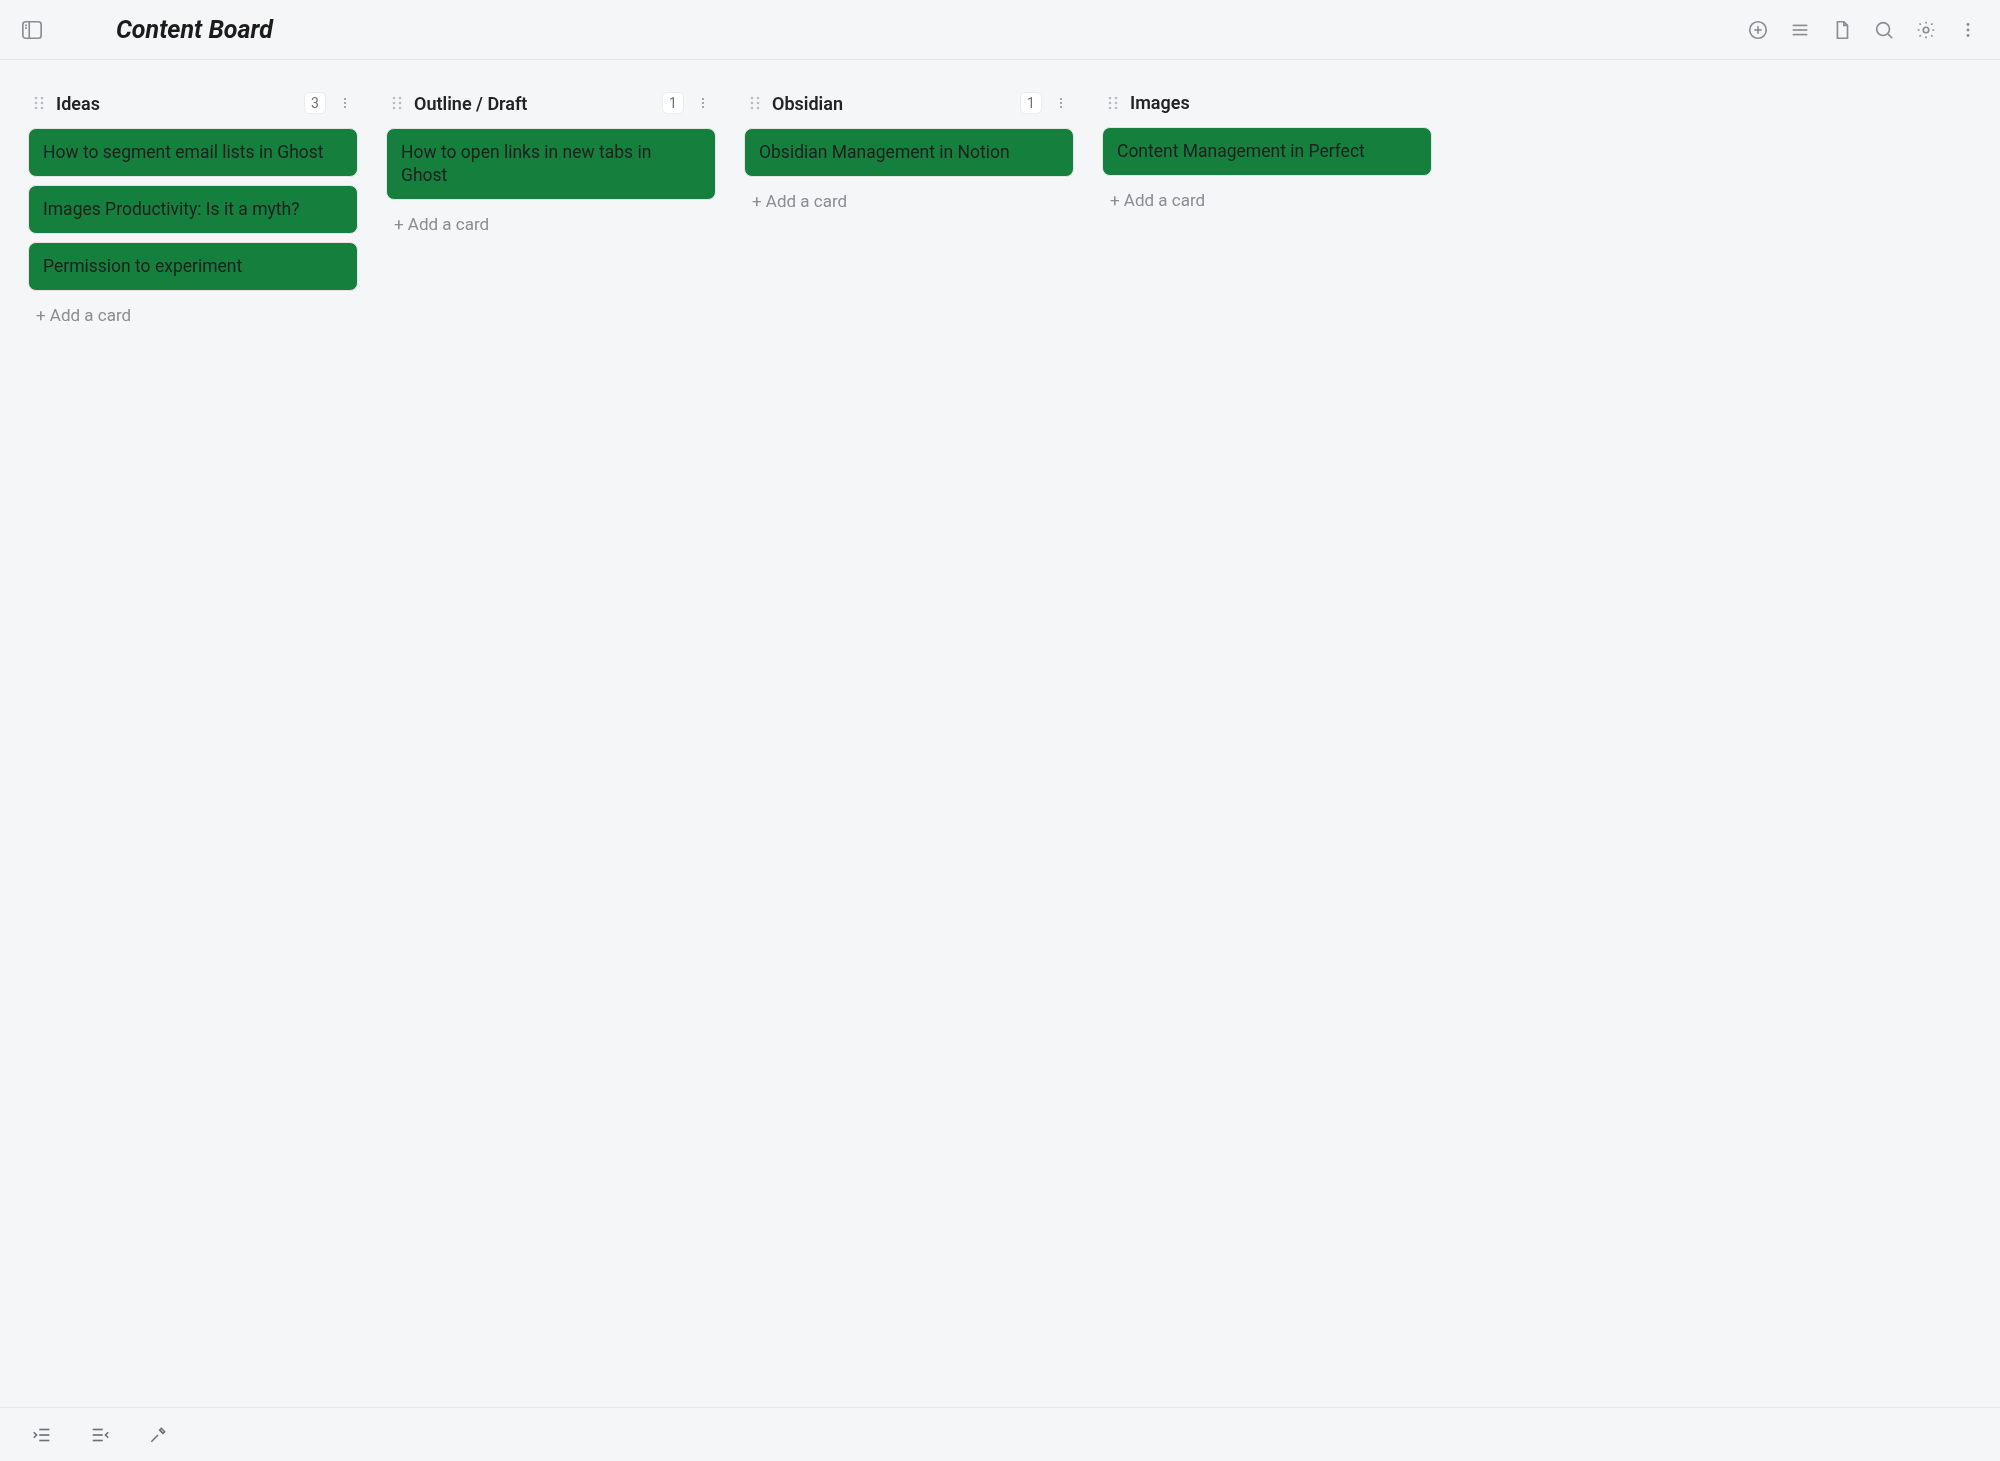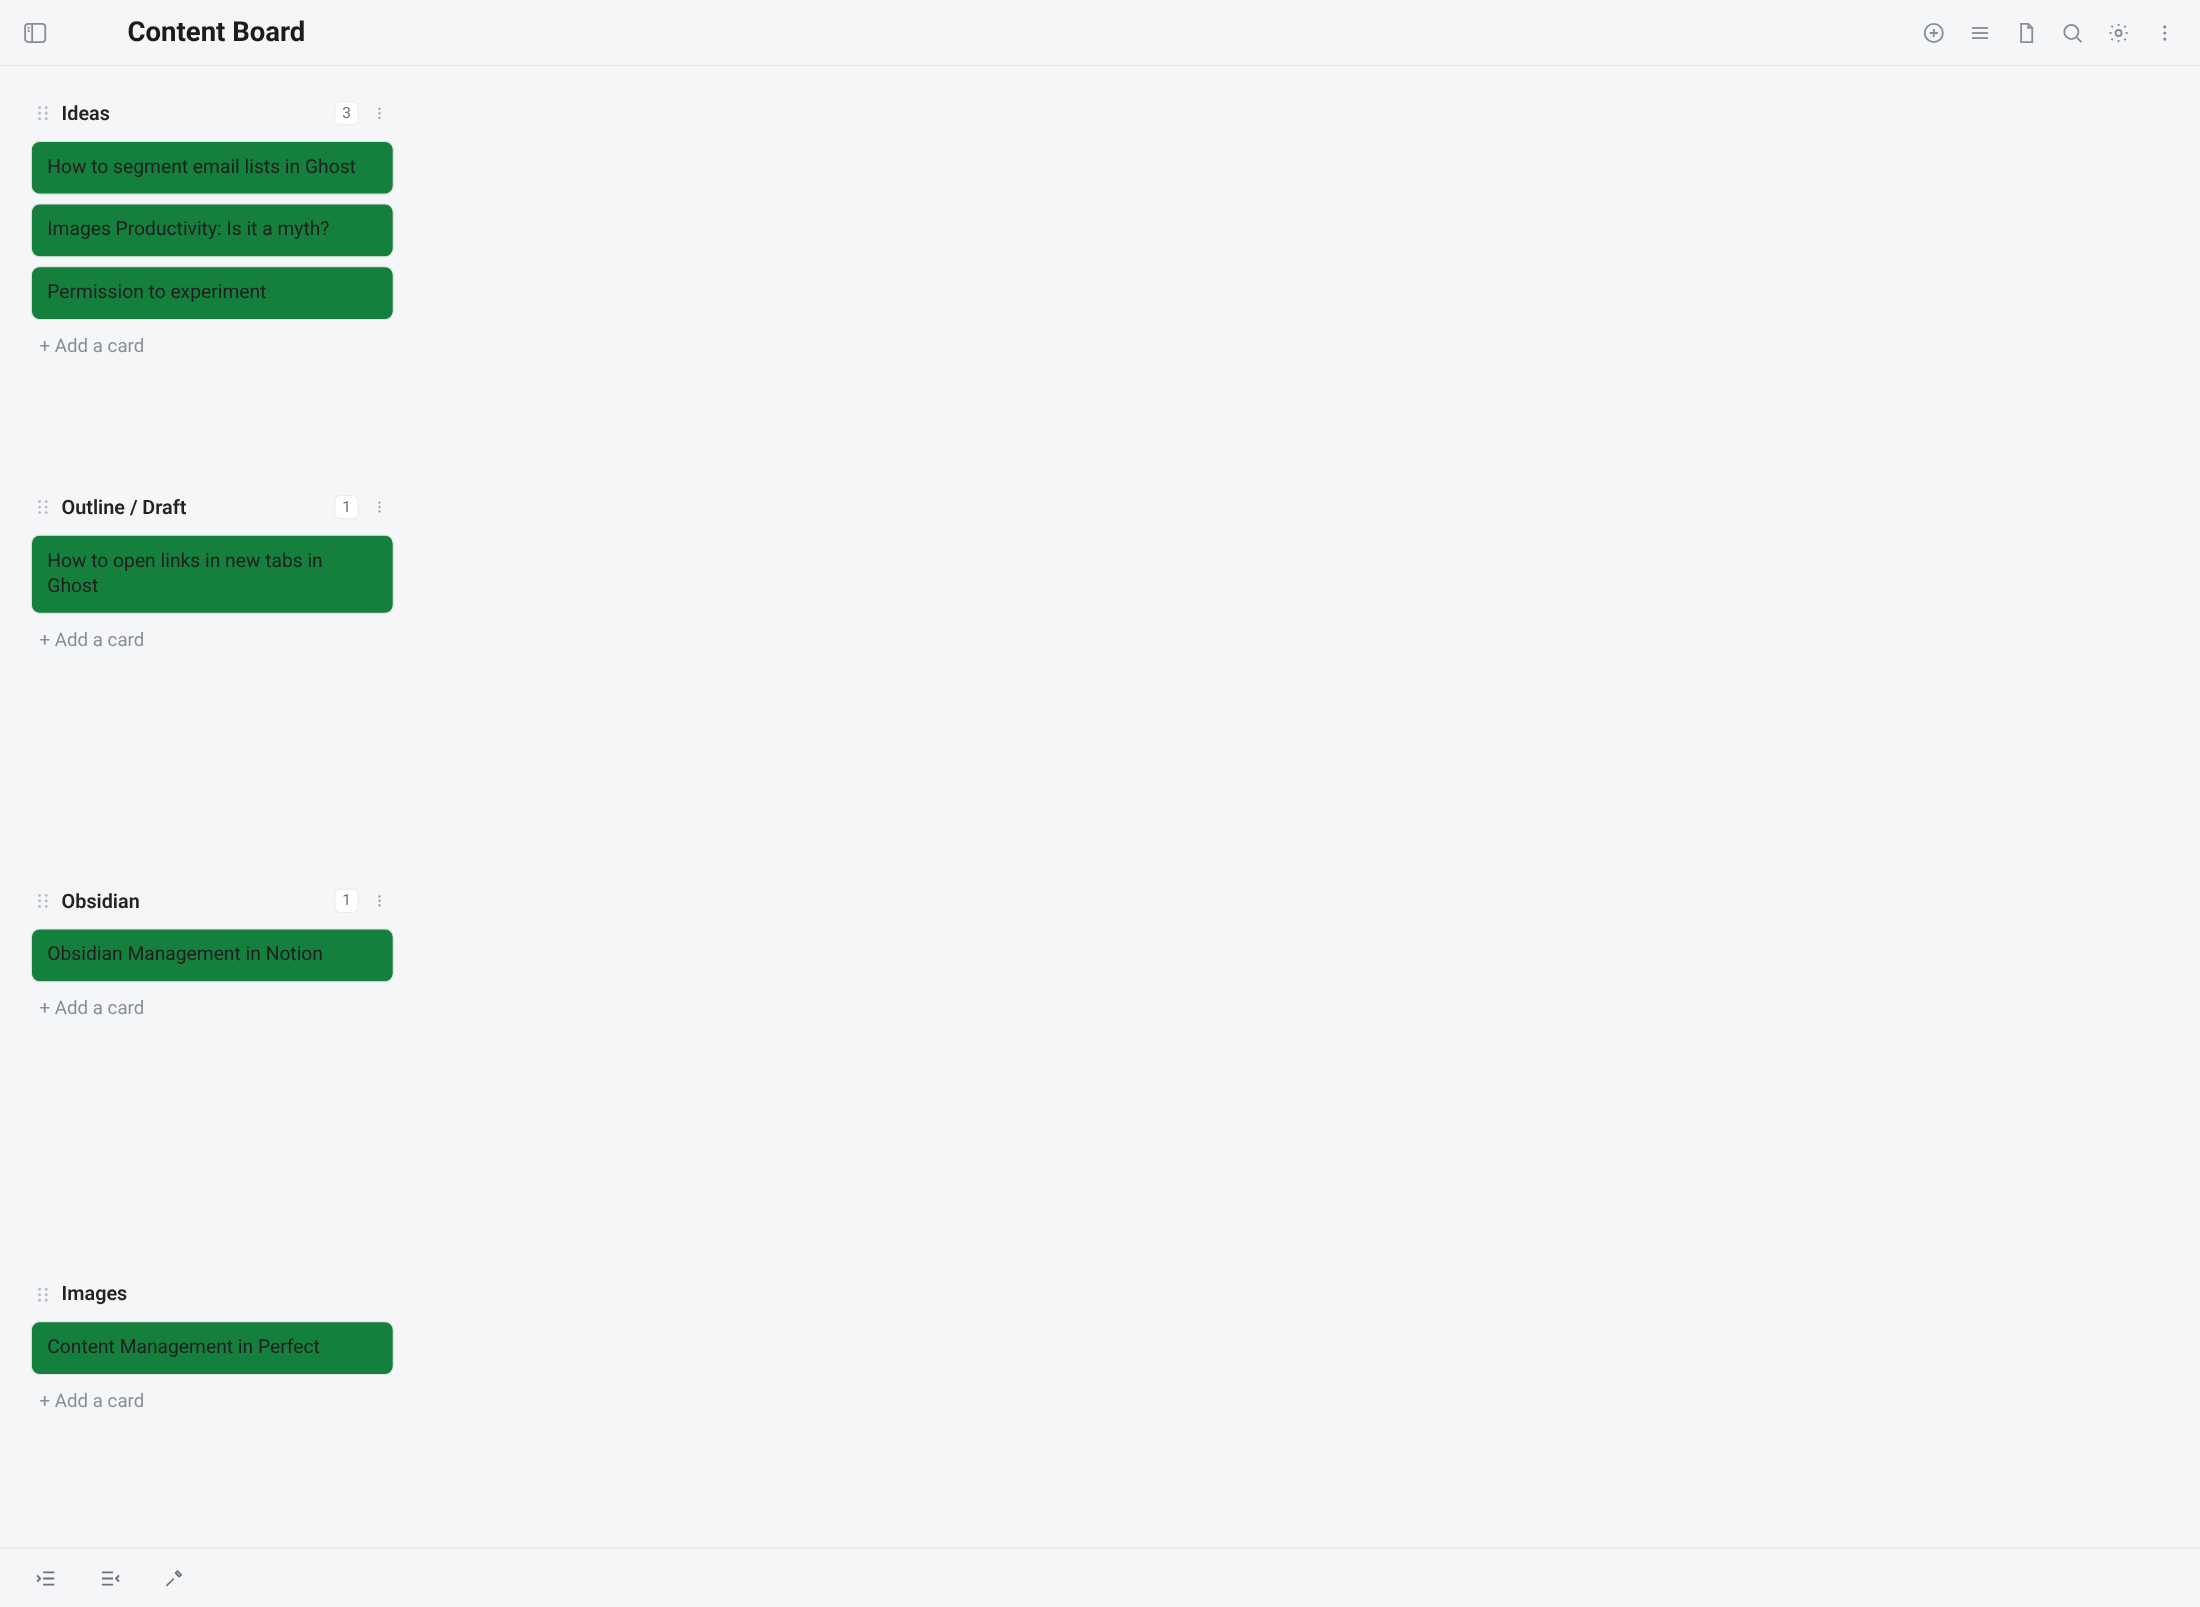--- a/index.html
+++ b/index.html
@@ -12,20 +12,21 @@
   }
 
   
   .topbar {
     display: flex;
     align-items: center;
     height: 60px;
     padding: 0 20px 0 18px;
     border-bottom: 1px solid #e5e6e8;
     background: #f5f6f7;
+    font-style: italic;
   }
   .topbar .sidebar-toggle {
     width: 28px; height: 24px;
     display: flex; align-items: center; justify-content: center;
     margin-right: 70px;
     cursor: pointer;
     color: #8a8d91;
   }
   .topbar .title {
     font-size: 25px;
@@ -51,21 +52,20 @@
   .board-wrap {
     height: calc(100% - 60px - 54px);
     overflow-x: auto;
     overflow-y: hidden;
   }
   .board {
     display: flex;
     gap: 28px;
     padding: 32px 0 0 28px;
     height: 100%;
-    flex-direction: column;
   }
   .column {
     width: 330px;
     flex: 0 0 330px;
   }
   .col-header {
     display: flex;
     align-items: center;
     gap: 10px;
     padding: 0 4px 14px 4px;

